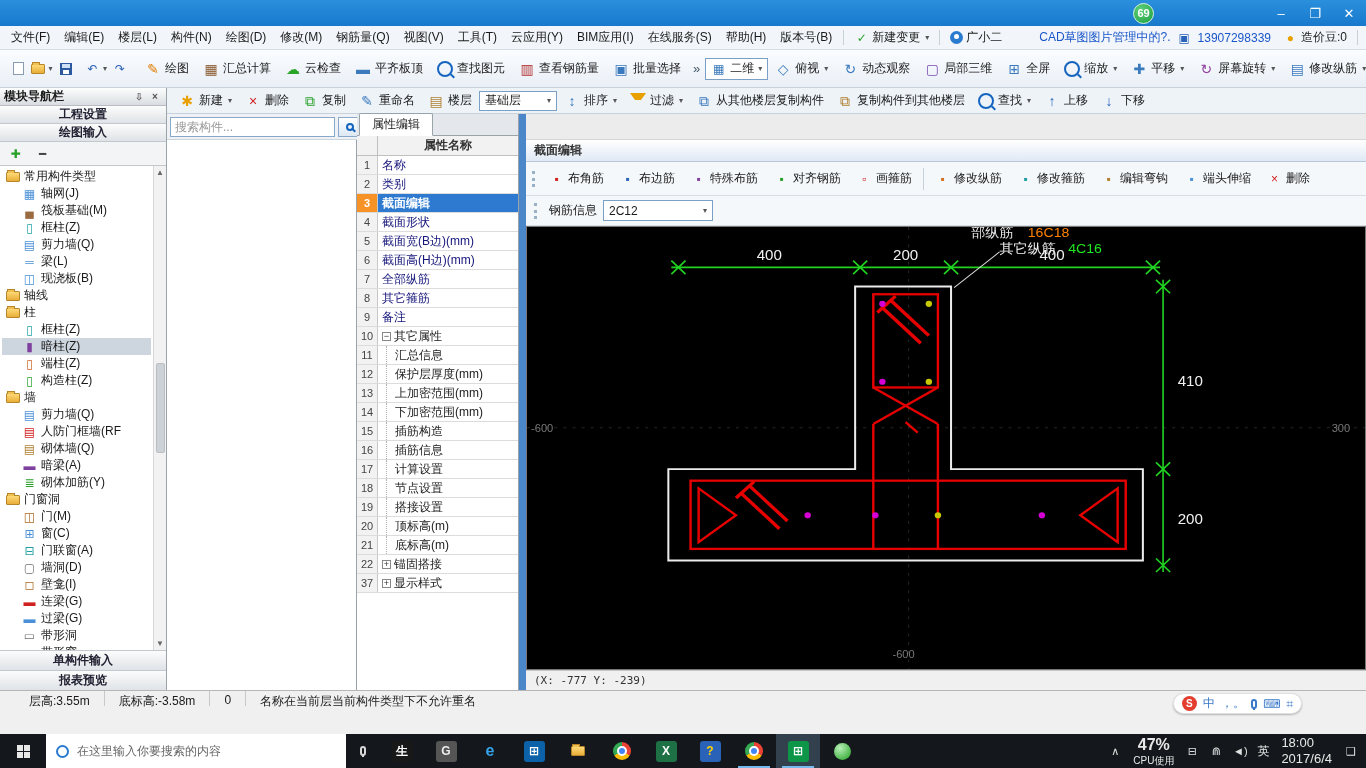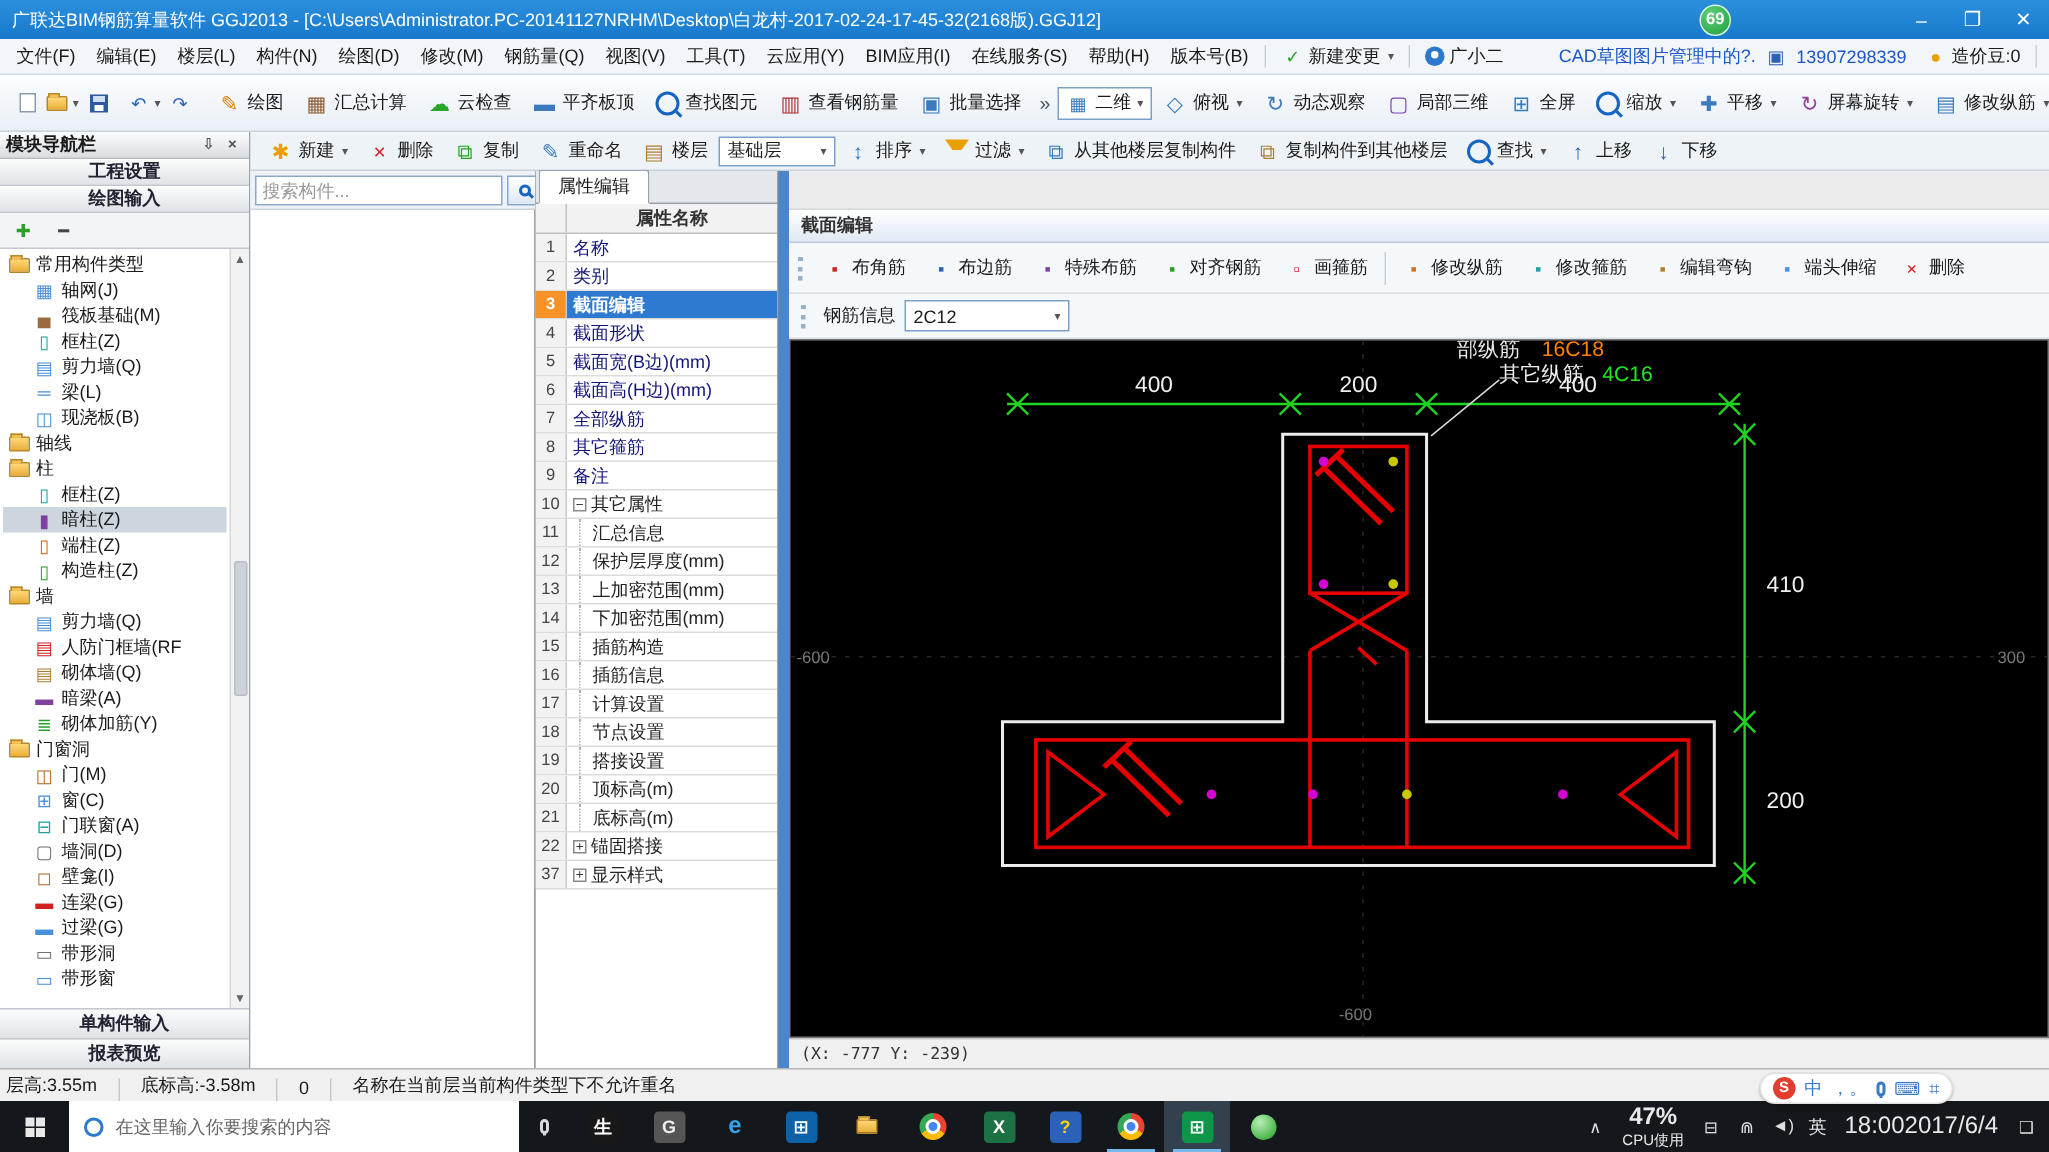--- a/index.html
+++ b/index.html
@@ -92,21 +92,21 @@
 .ed-title{height:22px;flex:0 0 auto;background:linear-gradient(#ffffff,#dfe9f5);border-bottom:1px solid #b8c8d8;display:flex;align-items:center;padding-left:8px;font-weight:bold;color:#333}
 .ed-toolbar{height:34px;flex:0 0 auto;display:flex;align-items:center;padding:0 6px;background:#f5f8fb;border-bottom:1px solid #d8dee4;white-space:nowrap}
 .ed-btn{display:flex;align-items:center;gap:4px;height:24px;padding:0 8px}
 .ed-rebar{height:30px;flex:0 0 auto;display:flex;align-items:center;gap:6px;padding:0 8px;background:#f5f8fb;border-bottom:1px solid #d8dee4}
 .rebar-combo{width:110px;height:21px}
 .grip{width:3px;height:16px;border-left:3px dotted #9ab0c6;margin-right:6px}
 .ed-canvas{flex:1;background:#000;border:1px solid #777;min-height:0}
 .ed-canvas svg{display:block;width:100%;height:100%;font-family:"Liberation Sans","DejaVu Sans",sans-serif}
 .ed-coords{height:20px;flex:0 0 auto;background:#f0f0f0;border-top:1px solid #c6c6c6;display:flex;align-items:center;padding-left:8px;font-family:"DejaVu Sans Mono",monospace;font-size:11px;color:#333}
 
-.statusbar{height:22px;flex:0 0 auto;background:#f0f0f0;border-top:1px solid #b6b6b6;display:flex;align-items:flex-end;padding:0 0;gap:10px;position:relative}
+.statusbar{height:44px;flex:0 0 auto;background:#f0f0f0;border-top:1px solid #b6b6b6;display:flex;align-items:flex-start;padding:0 25px;gap:10px;position:relative}
 .sb-cell{padding:2px 4px}
 .sb-div{width:1px;height:15px;background:#c8c8c8}
 .sogou{position:absolute;right:64px;top:2px;height:21px;background:#fff;border:1px solid #e0e0e0;border-radius:11px;box-shadow:0 1px 2px rgba(0,0,0,.25);display:flex;align-items:center;gap:6px;padding:0 8px}
 .sg-logo{width:15px;height:15px;border-radius:50%;background:#e23d2e;color:#fff;font-weight:bold;font-size:10px;display:flex;align-items:center;justify-content:center}
 .sg-item{color:#3a78c8;font-size:12px;display:inline-flex;align-items:center}
 
 .taskbar{height:34px;flex:0 0 auto;background:#14181c;display:flex;align-items:stretch;color:#e8e8e8}
 .tk-start{width:46px;display:flex;align-items:center;justify-content:center}
 .win-logo{display:grid;grid-template-columns:6px 6px;grid-template-rows:6px 6px;gap:1px}
 .win-logo i{background:#e8e8e8}
@@ -124,40 +124,39 @@
 .tk-appicon.sq{width:21px;height:21px;font-size:12px}
 .icon-chrome{width:18px;height:18px;border-radius:50%;background:conic-gradient(#ea4335 0 120deg,#fbbc05 120deg 240deg,#34a853 240deg 360deg);position:relative}
 .icon-chrome::after{content:"";position:absolute;inset:4px;background:#4285f4;border:2px solid #fff;border-radius:50%}
 .icon-orb{width:17px;height:17px;border-radius:50%;background:radial-gradient(circle at 35% 30%,#b8f0b8,#1f9f1f)}
 .tk-tray{display:flex;align-items:center;gap:2px;padding-right:4px}
 .tk-tri{min-width:22px;display:inline-flex;align-items:center;justify-content:center;font-size:11px;color:#e0e0e0}
 .tk-cpu{display:flex;flex-direction:column;align-items:center;line-height:1.2;padding:0 5px;font-size:10px}
 .tk-cpu b{font-size:16px}
 .tk-cpu i,.tk-time i,.tk-time b{font-style:normal;font-weight:normal}
 .tk-lang{min-width:20px;text-align:center}
-.tk-time{display:flex;flex-direction:row;align-items:flex-start;line-height:1.25;font-size:16px;padding:0 6px}
+.tk-time{display:flex;flex-direction:column;align-items:flex-start;line-height:1.25;font-size:13px;padding:0 6px}
 
 .sq{display:inline-flex;align-items:center;justify-content:center;border-radius:3px}
 .icon-page{width:11px;height:13px;background:#fff;border:1px solid #8a9ab0;display:inline-block}
 .icon-save{width:12px;height:12px;background:#2c5aa0;position:relative;display:inline-block}
 .icon-save::before{content:"";position:absolute;left:2px;top:1px;right:2px;height:4px;background:#cfe0f4}
 .icon-save::after{content:"";position:absolute;left:3px;bottom:1px;right:3px;height:4px;background:#fff}
 .icon-folder{width:14px;height:10px;background:linear-gradient(#ffd978,#e8ae38);border:1px solid #b8862a;border-radius:1px;position:relative;display:inline-block}
 .icon-folder::before{content:"";position:absolute;top:-3px;left:0;width:6px;height:2px;background:#f0c050;border:1px solid #b8862a;border-bottom:none}
 .icon-mag{width:8px;height:8px;border:2px solid currentColor;border-radius:50%;position:relative;display:inline-block}
 .icon-mag::after{content:"";position:absolute;width:5px;height:2px;background:currentColor;right:-4px;bottom:-2px;transform:rotate(45deg)}
 .icon-funnel{width:0;height:0;border-left:5px solid transparent;border-right:5px solid transparent;border-top:7px solid #e8a000;display:inline-block}
 .icon-person{width:13px;height:13px;border-radius:50%;background:#2a7ad0;position:relative;display:inline-block}
 .icon-person::after{content:"";position:absolute;left:4px;top:3px;width:5px;height:5px;border-radius:50%;background:#fff}
 </style>
 </head>
 <body>
 
 <div class="titlebar">
-  <span class="title">广联达BIM钢筋算量软件 GGJ2013 - [C:\Users\Administrator.PC-20141127NRHM\Desktop\白龙村-2017-02-24-17-45-32(2168版).GGJ12]</span>
   <span class="spacer"></span>
   <span class="badge">69</span>
   <span class="winbtn">–</span>
   <span class="winbtn">❐</span>
   <span class="winbtn">✕</span>
 </div>
 
 <div class="menubar">
   <span class="flow">
     

